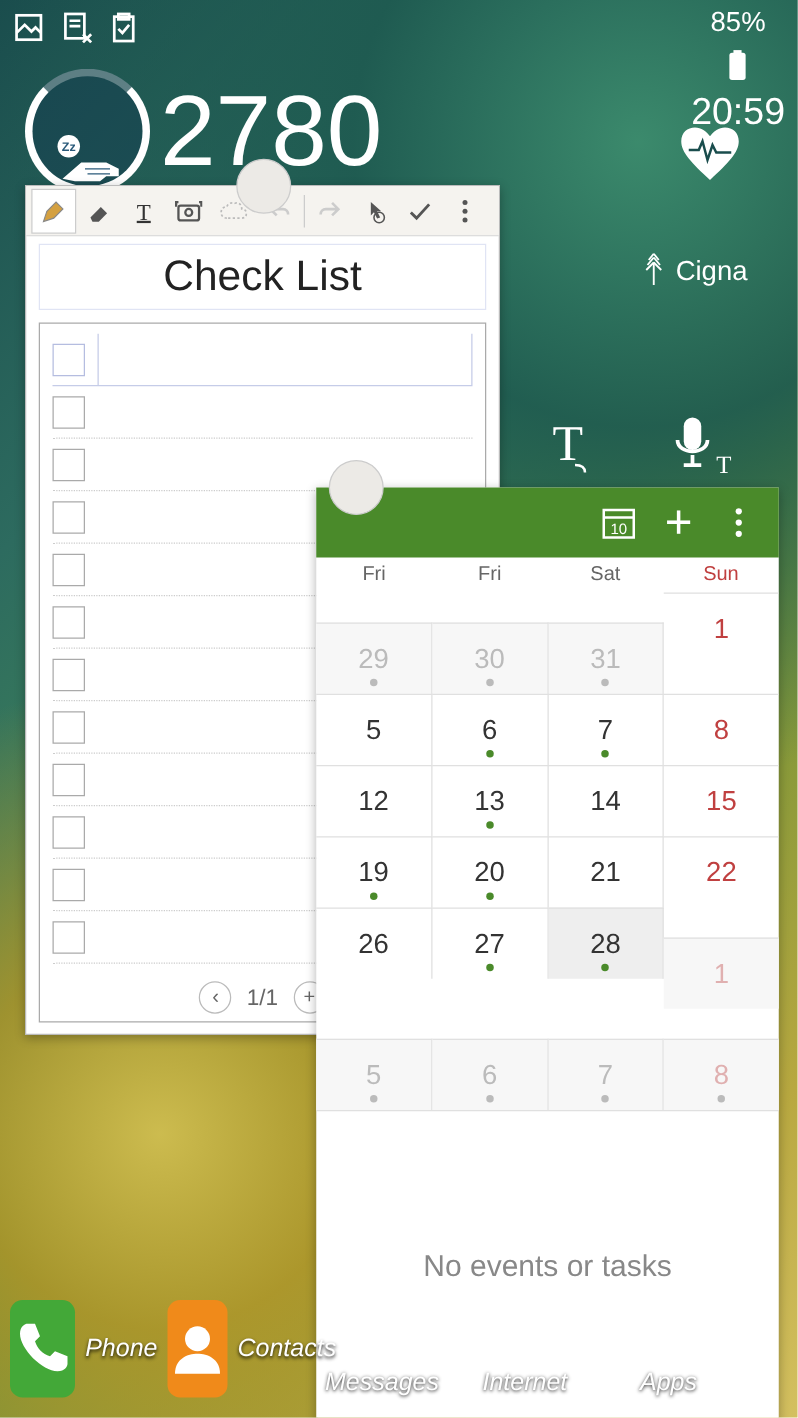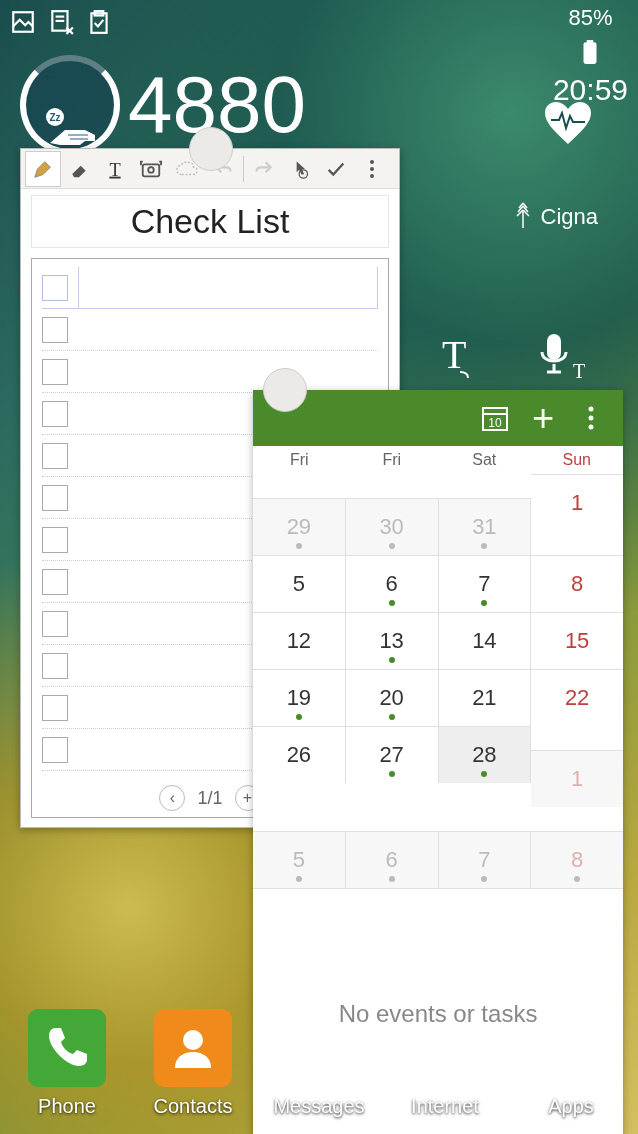--- a/index.html
+++ b/index.html
@@ -108,21 +108,21 @@
   .cal-cell.today { background: #eee; }
   .cal-cell .dot { position: absolute; bottom: 6px; width: 6px; height: 6px; background: #4a8a2a; border-radius: 50%; }
   .cal-cell.prev .dot, .cal-cell.next .dot { background: #bbb; }
   .cal-events {
     height: 250px; display: flex; align-items: center; justify-content: center;
     color: #888; font-size: 24px; border-top: 1px solid #e0e0e0;
   }
 
   
   .dock { position: absolute; bottom: 16px; left: 0; right: 0; height: 130px; display: flex; justify-content: space-around; align-items: flex-end; padding: 0 4px; }
-  .dock-item { width: 118px; display: flex; flex-direction: column; align-items: center; gap: 8px; }
+  .dock-item { width: 118px; display: flex; flex-direction: row; align-items: center; gap: 8px; font-style: italic; }
   .dock-icon { width: 78px; height: 78px; border-radius: 10px; display: flex; align-items: center; justify-content: center; }
   .dock-label { color: #fff; font-size: 20px; text-shadow: 0 1px 3px rgba(0,0,0,0.9); }
   .dock-phone { background: #43a838; }
   .dock-contacts { background: #f08a1a; }
 </style>
 </head>
 <body>
 
 <div class="status-bar">
   <div class="status-left">
@@ -177,21 +177,21 @@
 <div class="step-widget">
   <div class="step-ring">
     <svg width="60" height="44" viewBox="0 0 60 44">
       <circle cx="15" cy="12" r="9" fill="#fff"></circle>
       <text x="15" y="16" text-anchor="middle" fill="#2a5a7a" font-size="10" font-weight="bold">Zz</text>
       <path d="M10 38 L25 25 L45 25 L55 30 L55 36 L45 36 L40 40 L20 40 Z" fill="#fff"></path>
       <line x1="28" y1="30" x2="48" y2="30" stroke="#2a5a7a" stroke-width="1"></line>
       <line x1="30" y1="34" x2="48" y2="34" stroke="#2a5a7a" stroke-width="1"></line>
     </svg>
   </div>
-  <div class="step-count">4880</div>
+  <div class="step-count">2780</div>
 </div>
 
 <div class="heart-icon">
   <svg width="50" height="46" viewBox="0 0 50 46" fill="#fff">
     <path d="M25 44 C10 30 2 22 2 13 C2 6 7 2 13 2 C18 2 22 5 25 9 C28 5 32 2 37 2 C43 2 48 6 48 13 C48 22 40 30 25 44 Z"></path>
     <polyline points="8,20 16,20 19,13 23,28 27,16 30,22 42,22" fill="none" stroke="#1a4d4d" stroke-width="2"></polyline>
   </svg>
 </div>
 
 <div class="cigna">

